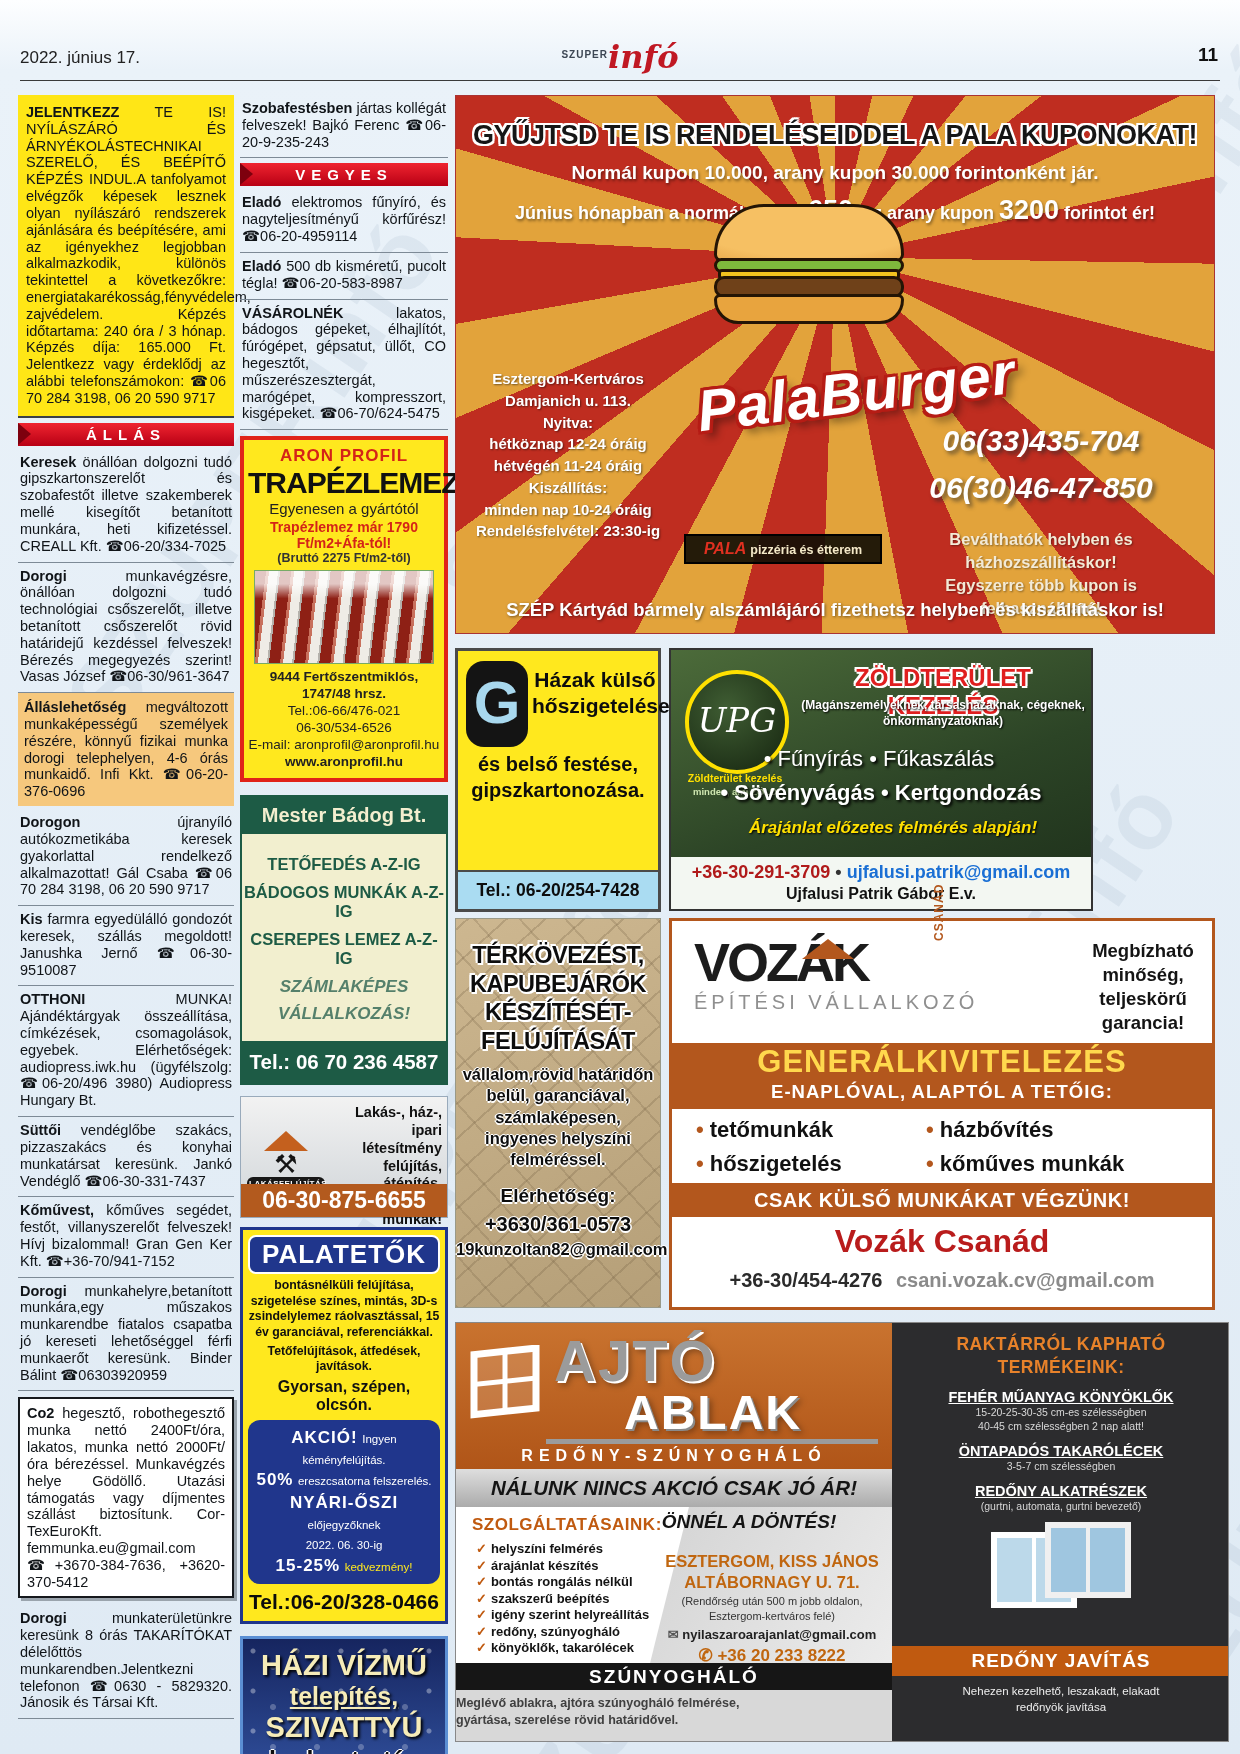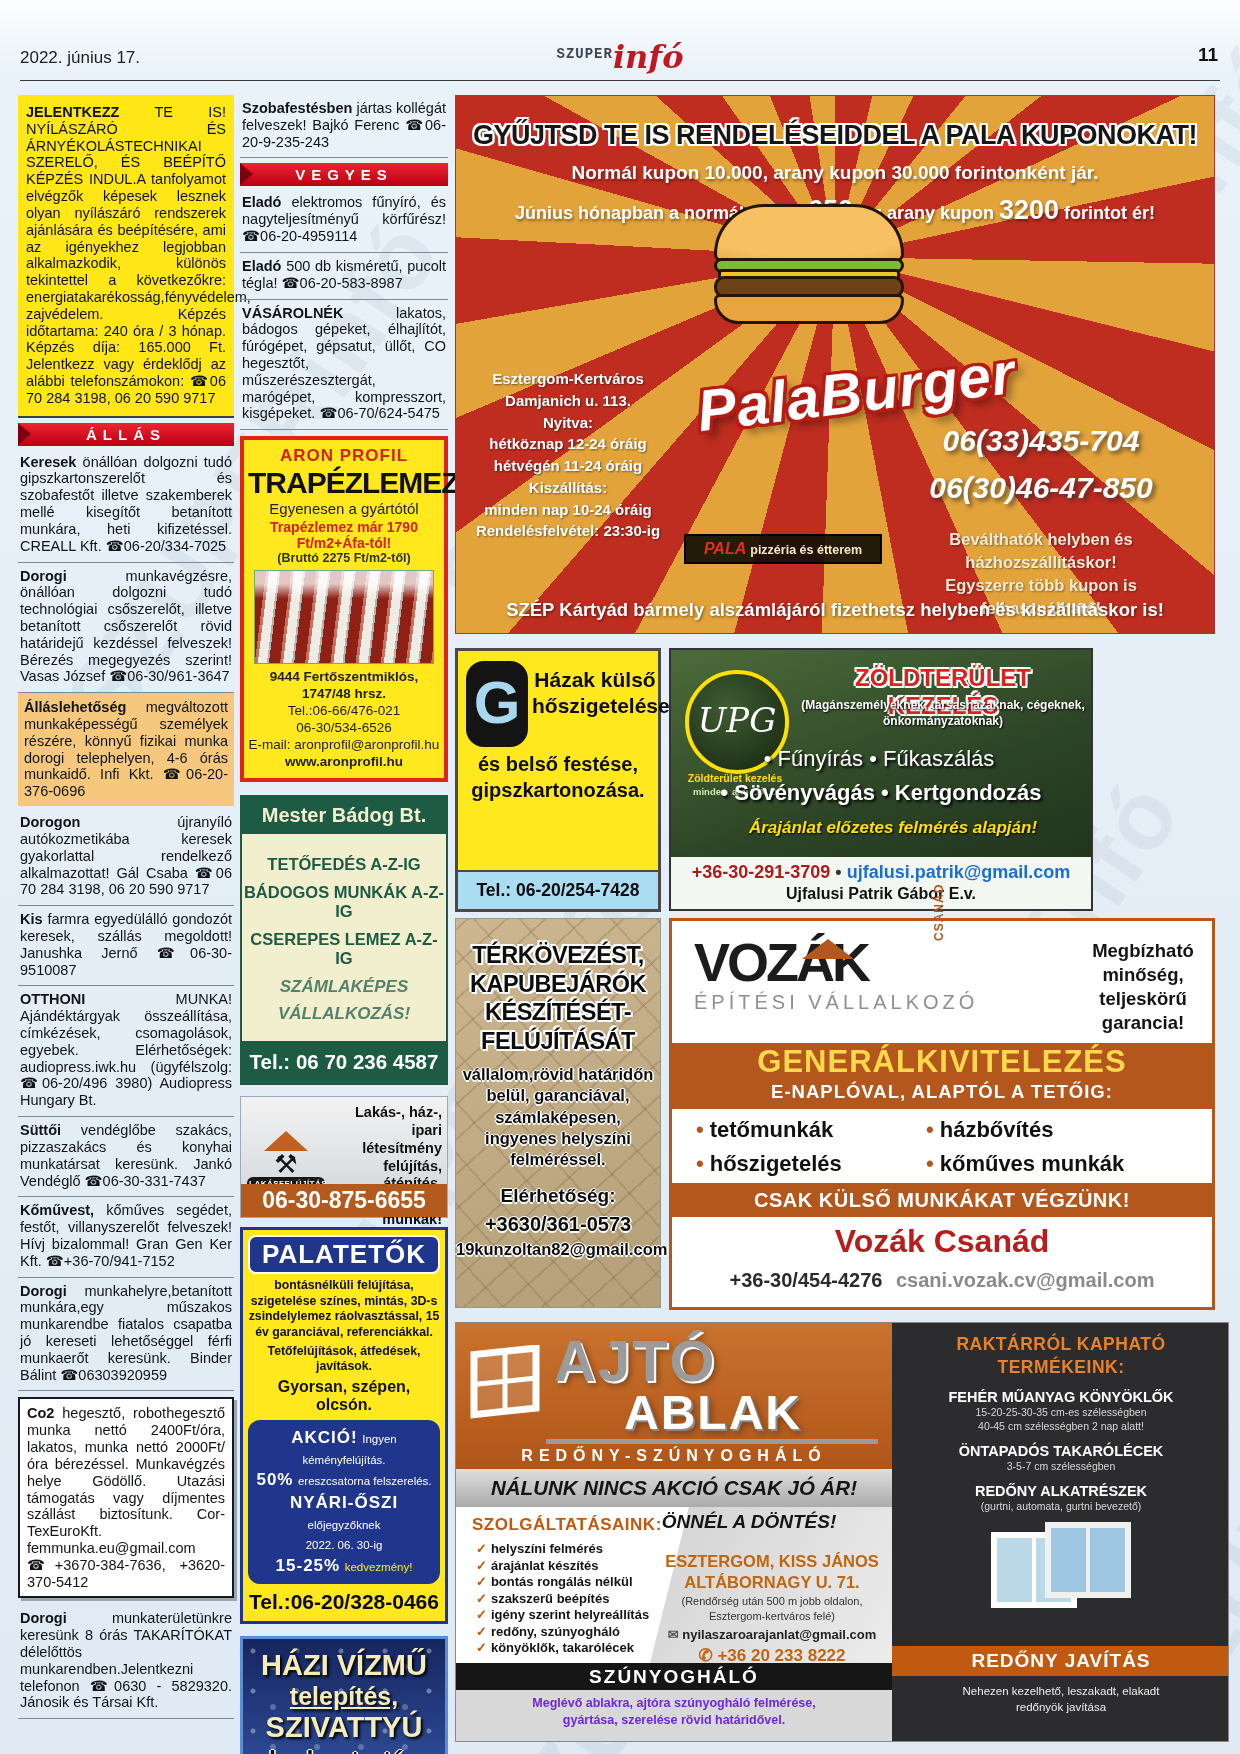--- a/index.html
+++ b/index.html
@@ -4,21 +4,21 @@
 <style>
   html,body{margin:0;padding:0;background:#bcc9d6;}
   #page{position:relative;width:1240px;height:1754px;margin:0 auto;overflow:hidden;
     background:linear-gradient(180deg,#fdfeff 0,#eaf2f9 70px,#dfeaf4 100%);
     font-family:"Liberation Sans",sans-serif;color:#111;}
   .wm{position:absolute;font-weight:900;font-size:96px;color:#6f8aa6;opacity:.10;
     transform:rotate(-56deg);pointer-events:none;white-space:nowrap;letter-spacing:2px;}
   
   #hdr-date{position:absolute;left:20px;top:48px;font-size:17px;color:#222;}
   #hdr-logo{position:absolute;left:0;right:0;top:38px;text-align:center;}
-  #hdr-logo .b1{font-size:14px;font-weight:bold;letter-spacing:1px;color:#3c4653;vertical-align:10px;font-family:Liberation Mono, monospace;}
+  #hdr-logo .b1{font-size:10px;font-weight:bold;letter-spacing:1px;color:#3c4653;vertical-align:10px;}
   #hdr-logo .b2{font-size:32px;font-weight:bold;font-style:italic;color:#c01823;font-family:"DejaVu Serif",serif;}
   #hdr-page{position:absolute;right:22px;top:44px;font-size:19px;font-weight:bold;color:#111;}
   #hdr-rule{position:absolute;left:20px;top:80px;width:1200px;height:0;border-top:1.6px solid #3a3a3a;}
   
   .col{position:absolute;top:95px;}
   #col1{left:18px;width:216px;}
   #col2{left:240px;width:208px;}
   .cad{padding:5px 2px 7px;border-bottom:1px solid #7d8a96;font-size:14.5px;line-height:1.16;
     text-align:justify;color:#101418;}
   .cad .lead{font-weight:bold;}
@@ -183,24 +183,24 @@
   #aj-cont .a3{color:#333;font-size:11px;line-height:1.3;margin-top:2px;}
   #aj-cont .em{color:#222;font-weight:900;font-size:13px;margin-top:4px;}
   #aj-cont .em::before{content:"✉ ";color:#555;}
   #aj-cont .ph{color:#c0660f;font-weight:900;font-size:17px;margin-top:3px;}
   #aj-cont .ph::before{content:"✆ ";}
   #aj-cont .fb{color:#1a1a1a;font-weight:900;font-size:14px;margin-top:3px;}
   #aj-cont .fb::before{content:"f";display:inline-block;width:15px;height:15px;line-height:15px;border-radius:50%;background:#1a1a1a;color:#fff;font-size:11px;margin-right:5px;}
   #aj-cont .ny{color:#111;font-weight:900;font-size:13px;margin-top:3px;}
   #aj-cont .ny2{color:#111;font-size:12.5px;font-weight:bold;}
   #aj-szu{position:absolute;left:0;right:0;top:340px;height:27px;background:#161616;color:#fff;font-weight:900;font-size:19px;text-align:center;line-height:27px;letter-spacing:2px;}
-  #aj-szu-d{position:absolute;left:0;right:0;top:367px;bottom:0;background:#d8d8d8;text-align:center;color:#6d28d9;font-size:12.5px;font-weight:bold;padding-top:5px;line-height:1.35;}
+  #aj-szu-d{position:absolute;left:0;right:0;top:367px;bottom:0;background:#d8d8d8;text-align:left;color:#404040;font-size:12.5px;font-weight:bold;padding-top:5px;line-height:1.35;}
   #aj-right{position:absolute;left:436px;top:0;width:338px;height:420px;background:#2c2c2e;text-align:center;color:#fff;}
   #aj-right .st{color:#e8822a;font-weight:900;font-size:17.5px;line-height:1.3;padding-top:10px;letter-spacing:.5px;}
-  #aj-right .p{font-weight:900;font-size:14.5px;margin-top:10px;}
+  #aj-right .p{font-weight:900;font-size:14.5px;margin-top:10px;text-decoration:underline;}
   #aj-right .d{color:#d8d8d8;font-size:10.5px;line-height:1.35;}
   #aj-right .rep{position:absolute;left:0;right:0;top:323px;height:30px;background:#c05a10;color:#fff;font-weight:900;font-size:19px;line-height:30px;letter-spacing:1px;}
   #aj-right .repd{position:absolute;left:0;right:0;top:360px;color:#eee;font-size:11.5px;line-height:1.4;}
   #aj-right svg{margin-top:8px;}
 </style>
 </head>
 <body>
 
 <div id="page">
 

